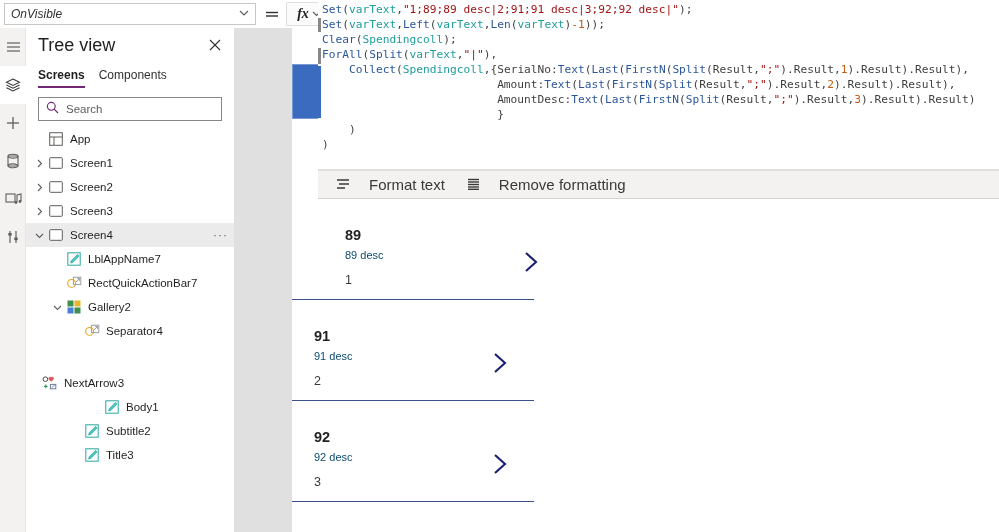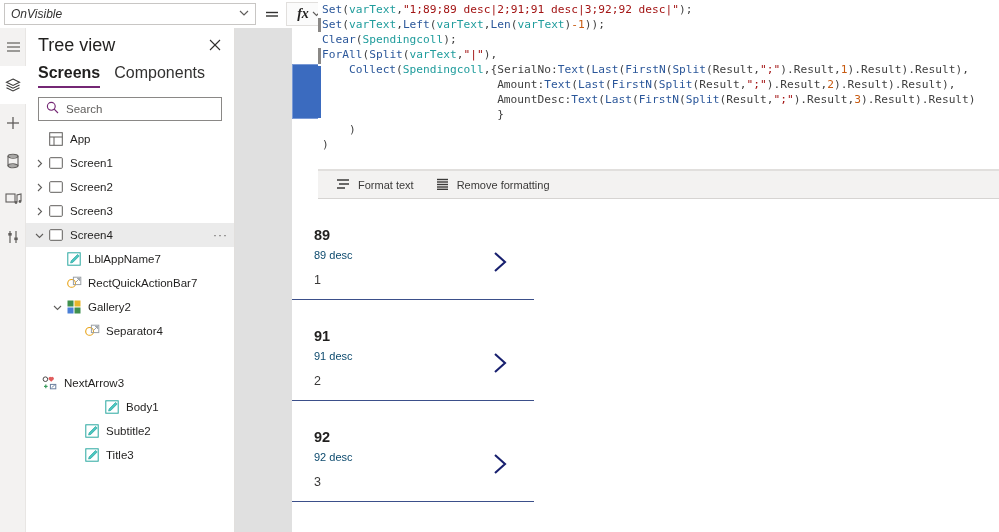--- a/index.html
+++ b/index.html
@@ -76,22 +76,22 @@
   .c-fld  { color: #3f3f3f; }
 
   
   .formula-toolbar {
     position: absolute; left: 318px; top: 170px; width: 681px; height: 29px;
     background: #f3f2f1;
     border-top: 1px solid #e1dfdd; border-bottom: 1px solid #d6d4d2;
     display: flex; align-items: center; padding-left: 18px; gap: 22px;
   }
   .fmt-item {
-    display: flex; align-items: center; gap: 8px;
-    font-size: 11px; color: #3b3a39;
+    display: flex; align-items: center; gap: 19px;
+    font-size: 15px; color: #3b3a39;
   }
   .ic-fmt, .ic-rem { display: block; }
 
   
   .rail {
     position: absolute; left: 0; top: 28px; width: 26px; height: 504px;
     background: #f3f2f1; border-right: 1px solid #e8e6e4;
   }
   .rail-btn {
     width: 26px; height: 38px;
@@ -109,21 +109,21 @@
     padding: 0 8px 0 12px;
   }
   .tree-title { font-size: 18px; color: #201f1e; }
   .tree-close { margin-left: auto; width: 22px; height: 22px;
     display: flex; align-items: center; justify-content: center; }
   .tree-tabs {
     display: flex; gap: 14px; padding: 0 12px; height: 26px;
     align-items: flex-end;
   }
   .tree-tab {
-    font-size: 16px; color: #323130; padding-bottom: 4px;
+    font-size: 12px; color: #323130; padding-bottom: 4px;
     border-bottom: 2px solid transparent;
   }
   .tree-tab.active { border-bottom-color: #742774; font-weight: 600; color: #201f1e; }
   .searchbox {
     margin: 9px 12px 0 12px; height: 24px;
     border: 1px solid #8a8886; background: #ffffff;
     display: flex; align-items: center; padding: 0 7px; gap: 7px;
   }
   .searchbox .ph { font-size: 11.5px; color: #605e5c; }
 
@@ -178,21 +178,21 @@
   }
 </style>
 </head>
 <body>
 
 <div id="app">
 
   <div class="canvas-bg-left"></div>
 
   <div class="screen">
-    <div class="gal-item" style="top:0px;">
+    <div class="gal-item" style="top:0px;margin-left:31px;">
       <div class="title">89</div>
       <div class="subtitle">89 desc</div>
       <div class="body">1</div>
       <div class="arrow">
         <svg width="22" height="26" viewBox="0 0 22 26">
             <polyline points="6,4 16,13 6,22" fill="none" stroke="#18206f" stroke-width="2.1"></polyline>
           </svg>
       </div>
     </div>
     <div class="gal-sep" style="top:100px;"></div>

